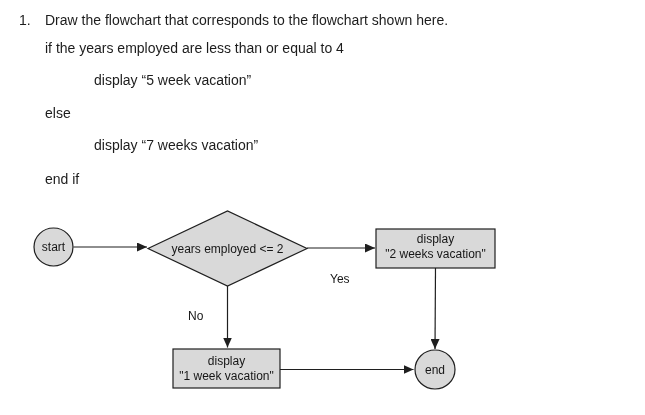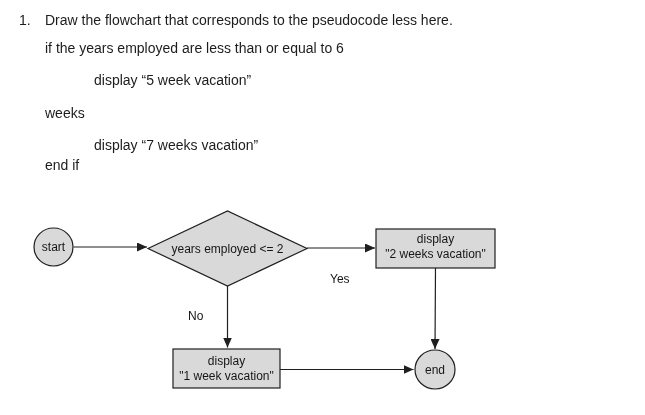--- a/index.html
+++ b/index.html
@@ -45,26 +45,26 @@
   svg.flow text.shape-label{text-anchor:middle;}
   svg.flow text.branch-label{text-anchor:start;}
 </style>
 </head>
 <body>
 
 <div class="page">
 
   <div>
     <div class="pc-line" style="left:19px;top:12px">1.</div>
-    <div class="pc-line" style="left:45px;top:12px">Draw the flowchart that corresponds to the pseudocode less here.</div>
-    <div class="pc-line" style="left:45px;top:40px">if the years employed are less than or equal to 6</div>
+    <div class="pc-line" style="left:45px;top:12px">Draw the flowchart that corresponds to the flowchart shown here.</div>
+    <div class="pc-line" style="left:45px;top:40px">if the years employed are less than or equal to 4</div>
     <div class="pc-line" style="left:94px;top:72px">display “5 week vacation”</div>
-    <div class="pc-line" style="left:45px;top:105px">weeks</div>
+    <div class="pc-line" style="left:45px;top:105px">else</div>
     <div class="pc-line" style="left:94px;top:137px">display “7 weeks vacation”</div>
-    <div class="pc-line" style="left:45px;top:157px">end if</div>
+    <div class="pc-line" style="left:45px;top:171px">end if</div>
   </div>
 
   <svg class="flow" viewBox="0 0 645 415">
     <defs>
       <marker id="arrowhead" markerUnits="userSpaceOnUse" markerWidth="10" markerHeight="9" refX="10" refY="4.5" orient="auto">
         <path d="M0,0 L10,4.5 L0,9 Z" fill="#1f1f1f"></path>
       </marker>
     </defs>
 
     <line class="connector" x1="73.5" y1="247" x2="147" y2="247" marker-end="url(#arrowhead)"></line>

